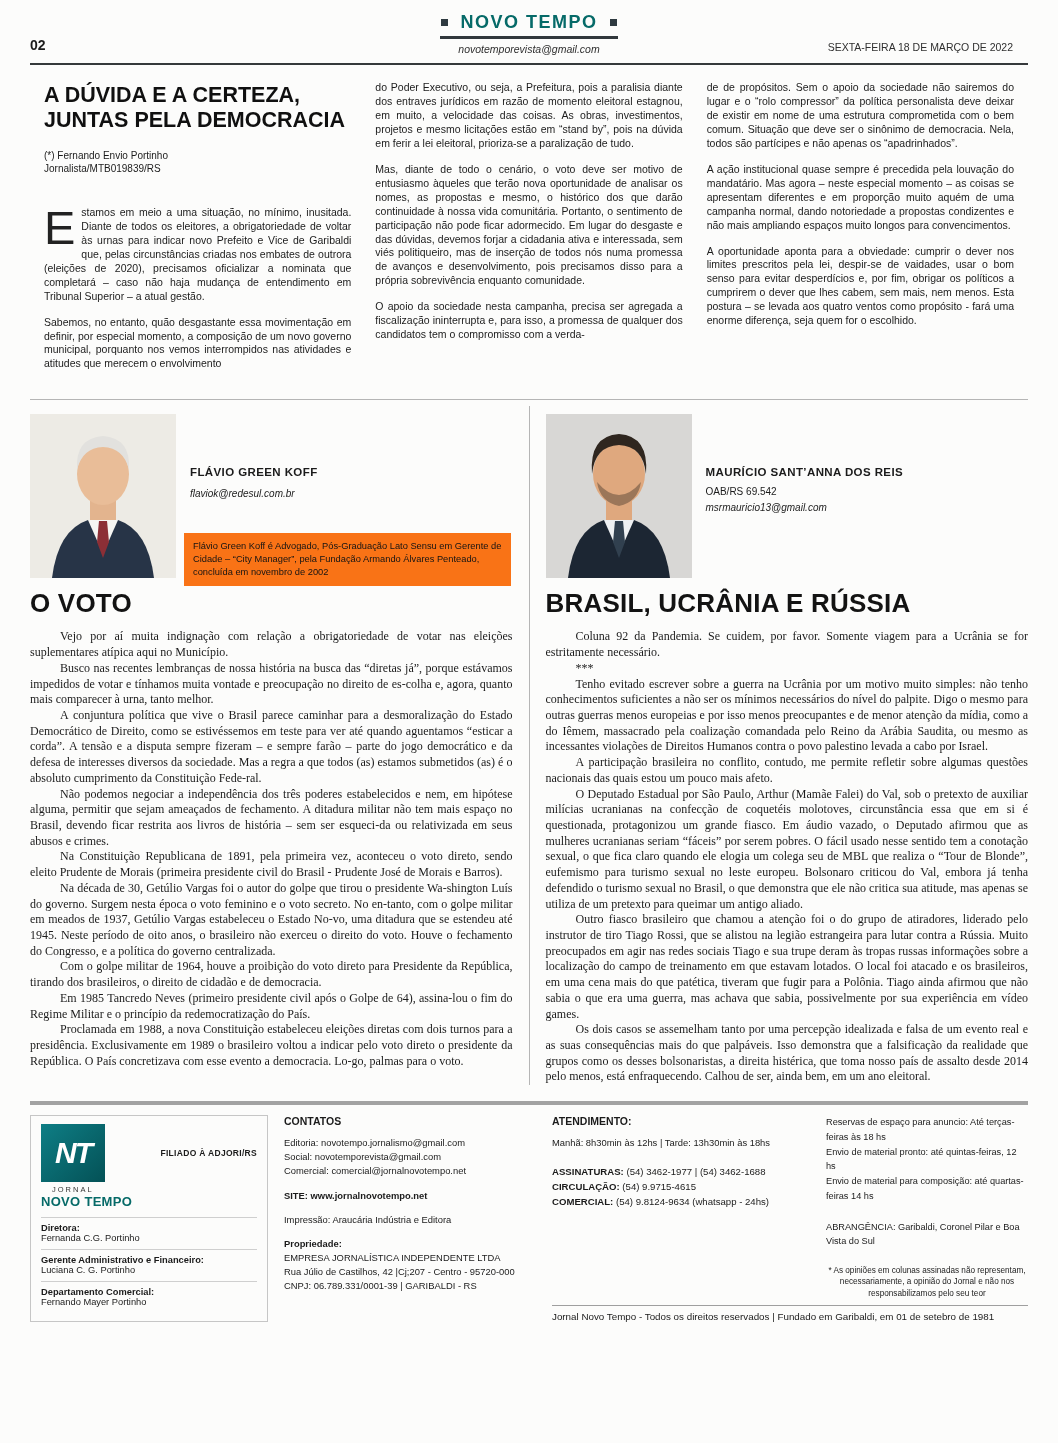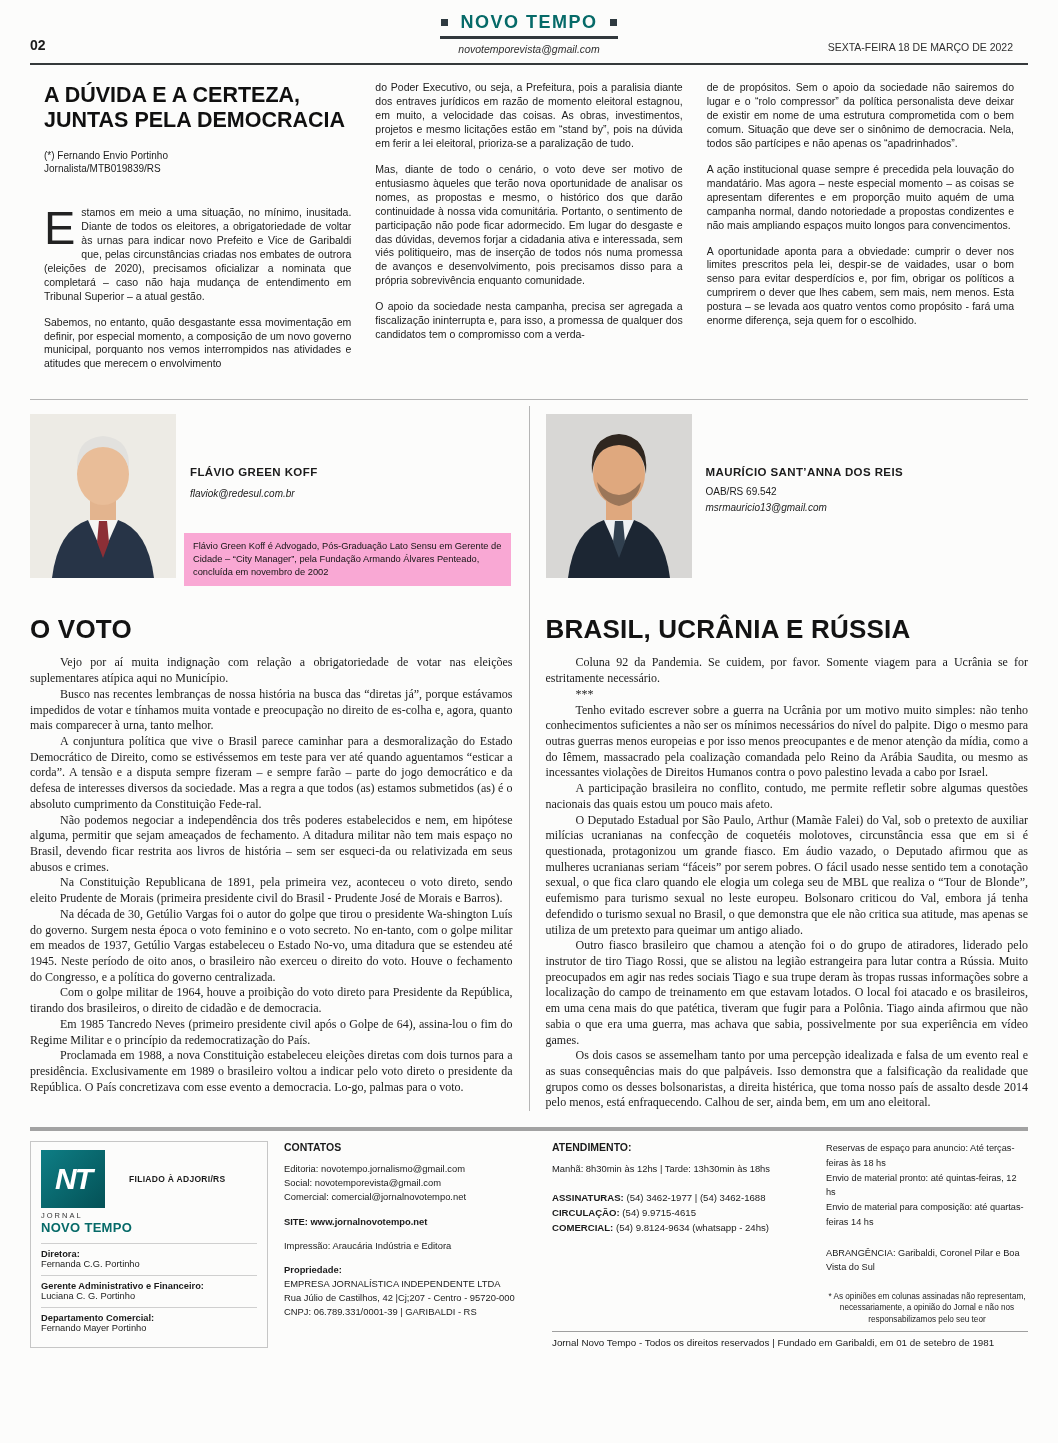--- a/index.html
+++ b/index.html
@@ -26,38 +26,38 @@
   
   .main-cols{display:grid;grid-template-columns:1fr 1px 1fr;column-gap:16px;padding-top:6px;}
   .vrule{background:#b5b5b5;}
   .author-card{position:relative;height:176px;margin-top:4px;}
   .photo{position:absolute;left:0;top:4px;width:146px;height:164px;overflow:hidden;background:#e5e4e0;}
   .photo svg{display:block;width:100%;height:100%;}
   .card-name{position:absolute;left:160px;top:56px;font-weight:bold;font-size:11.5px;letter-spacing:0.4px;}
   .card-oab{position:absolute;left:160px;top:76px;font-size:10px;}
   .card-email{position:absolute;left:160px;top:78px;font-size:10px;font-style:italic;color:#222;}
   .card-email.with-oab{top:92px;}
-  .card-bio{position:absolute;left:154px;right:2px;bottom:0;background:#f9a8d4;color:#141414;font-size:9.3px;line-height:1.4;padding:7px 9px;}
-  .headline{font-size:26px;font-weight:bold;letter-spacing:0.2px;margin:28px 0 10px;color:#131313;}
+  .card-bio{position:absolute;left:154px;right:2px;bottom:0;background:#f97316;color:#141414;font-size:9.3px;line-height:1.4;padding:7px 9px;}
+  .headline{font-size:26px;font-weight:bold;letter-spacing:0.2px;margin:2px 0 10px;color:#131313;}
   .article p{font-family:"Liberation Serif",serif;font-size:12px;line-height:1.31;text-align:justify;text-indent:30px;margin:0;}
 
   
   .footer{margin-top:16px;border-top:4px solid #a2a2a2;padding-top:10px;display:grid;
           grid-template-columns:238px 252px 258px 1fr;column-gap:16px;
           grid-template-areas:"left contatos atendimento extras" "left contatos copyright copyright";}
   .f-left{grid-area:left;border:1px solid #c6c6c6;padding:8px 10px;}
   .f-contatos{grid-area:contatos;}
   .f-atendimento{grid-area:atendimento;}
   .f-extras{grid-area:extras;}
-  .logo-row{display:flex;align-items:center;gap:24px;}
+  .logo-row{display:flex;align-items:center;gap:24px;justify-content:space-between;}
   .nt-logo{width:64px;height:58px;background:linear-gradient(135deg,#0e7e85 0%,#045156 100%);display:flex;align-items:center;justify-content:center;flex:0 0 auto;}
   .nt-logo span{color:#fff;font-weight:bold;font-style:italic;font-size:30px;letter-spacing:-2px;}
   .affiliation{font-size:8.5px;font-weight:bold;letter-spacing:0.3px;}
   .logo-caption{margin:3px 0 8px;}
-  .logo-jornal{font-size:7.5px;letter-spacing:2px;color:#333;}
+  .logo-jornal{font-size:7.5px;letter-spacing:2px;color:#333;margin-left:11px;}
   .logo-name{font-size:13px;font-weight:bold;color:#066a68;letter-spacing:0.3px;}
   .staff-entry{border-top:1px solid #cfcfcf;padding:5px 0 6px;}
   .staff-role{font-size:9.3px;font-weight:bold;}
   .staff-name{font-size:9.3px;}
   .f-heading{font-size:10.5px;font-weight:bold;margin-bottom:9px;}
   .f-line{font-size:9.4px;line-height:1.5;}
   .f-bold{font-weight:bold;}
   .gap-top{margin-top:10px;}
   .hours{margin-bottom:16px;}
   .phone-row{font-size:9.6px;margin-top:4px;}

